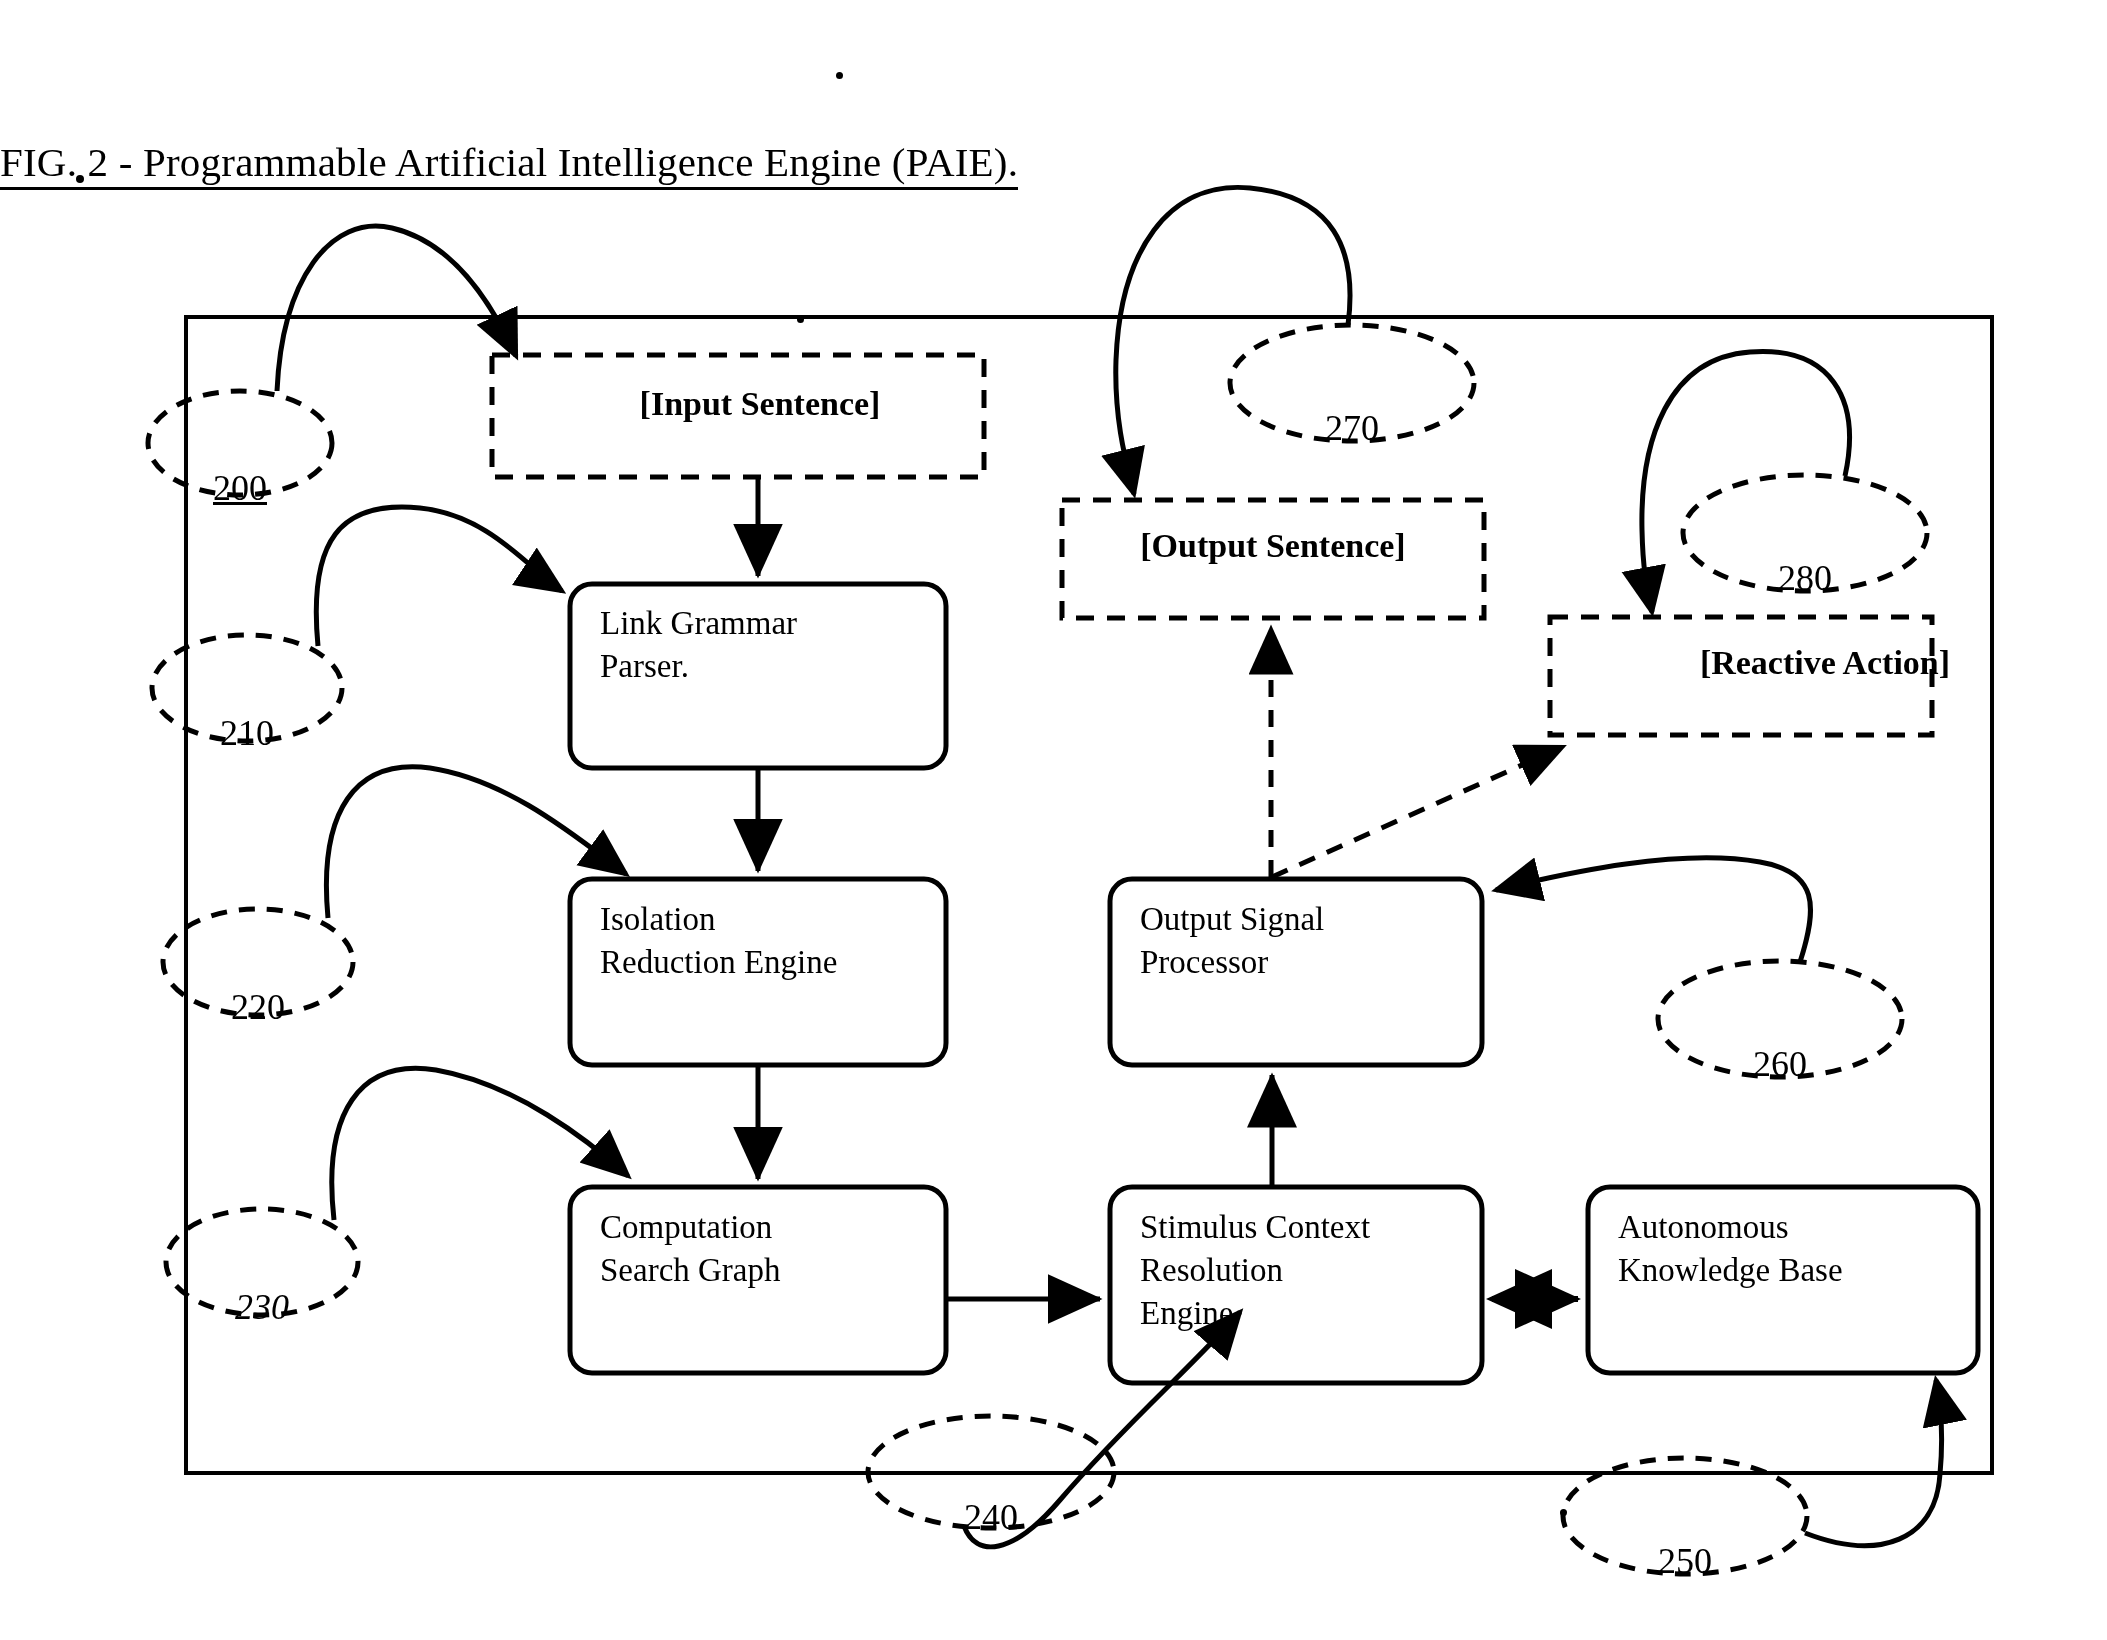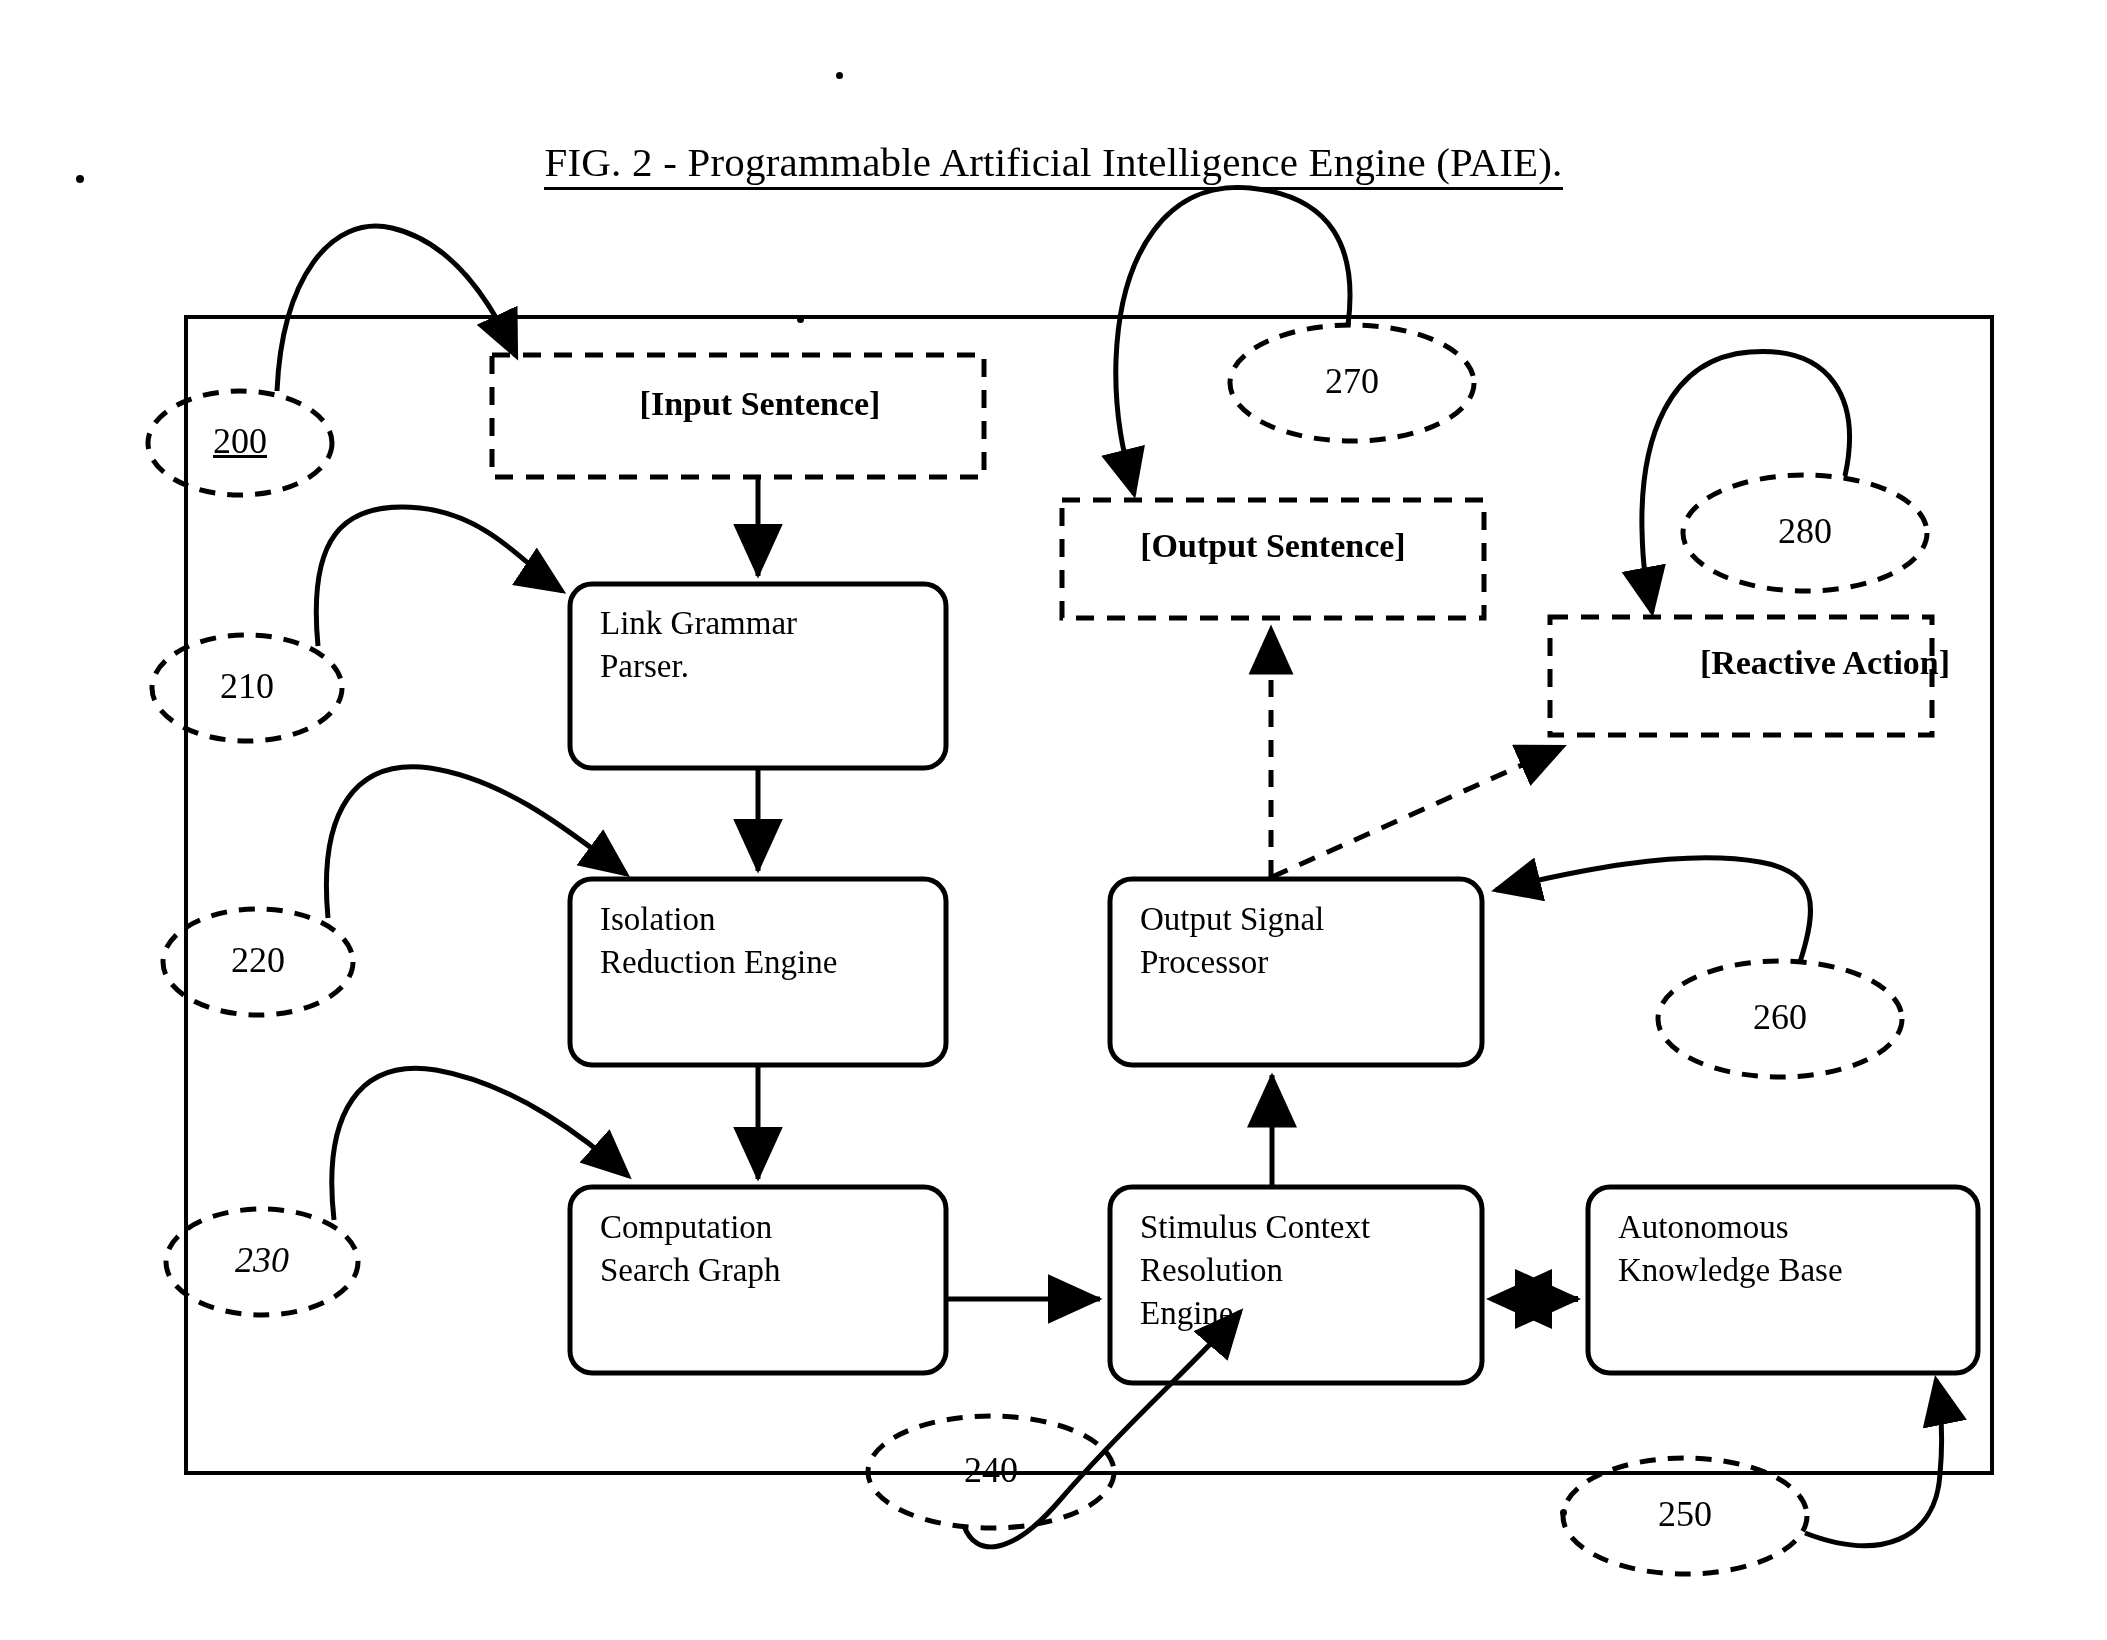--- a/index.html
+++ b/index.html
@@ -28,21 +28,21 @@
     top: 0;
     width: 2107px;
     height: 1640px;
     display: block;
   }
   .fig-title {
     position: absolute;
     left: 0;
     top: 138px;
     width: 2107px;
-    text-align: center;
+    text-align: left;
     font-size: 41px;
     font-weight: 400;
     letter-spacing: 0.2px;
     white-space: nowrap;
   }
   .fig-title span.ul {
     border-bottom: 3px solid #000;
     padding-bottom: 2px;
   }
   
@@ -55,20 +55,21 @@
   }
   .node-label.bold {
     font-weight: bold;
     font-size: 34px;
   }
   .ref-label {
     position: absolute;
     font-size: 36px;
     text-align: center;
     color: #000;
+    margin-top: 47px;
   }
   .speck {
     position: absolute;
     background: #000;
     border-radius: 50%;
   }
 </style>
 </head>
 <body>
 

